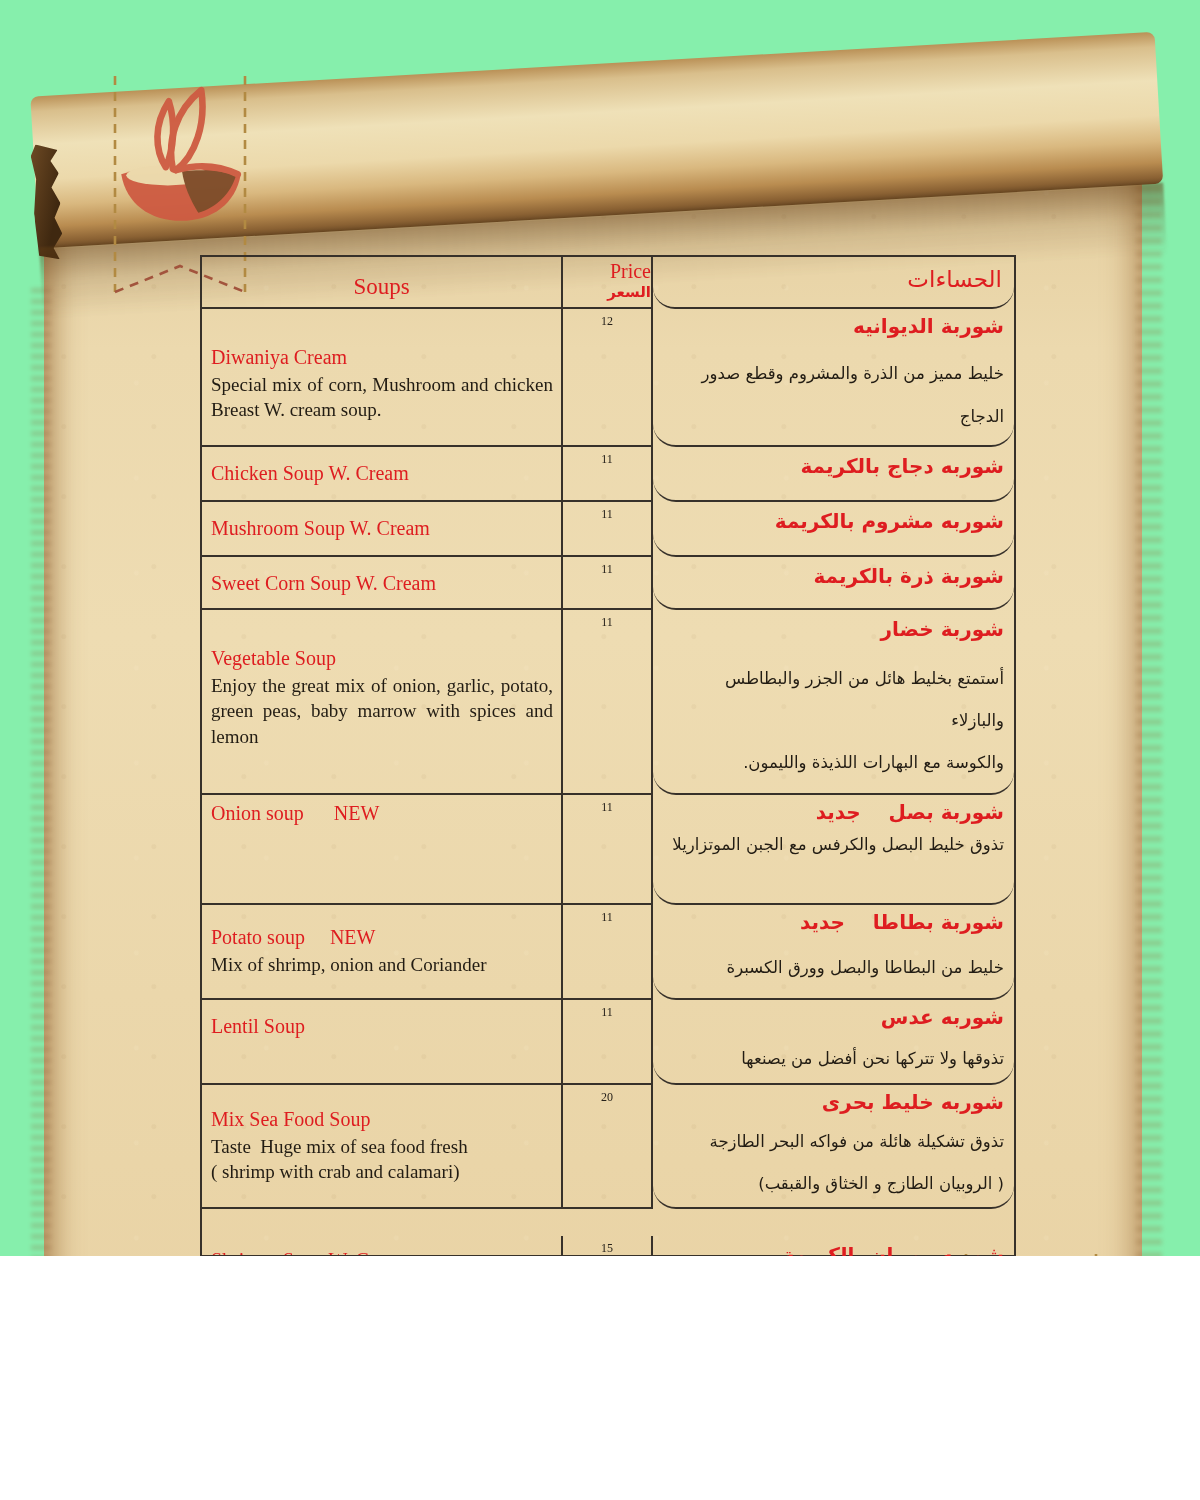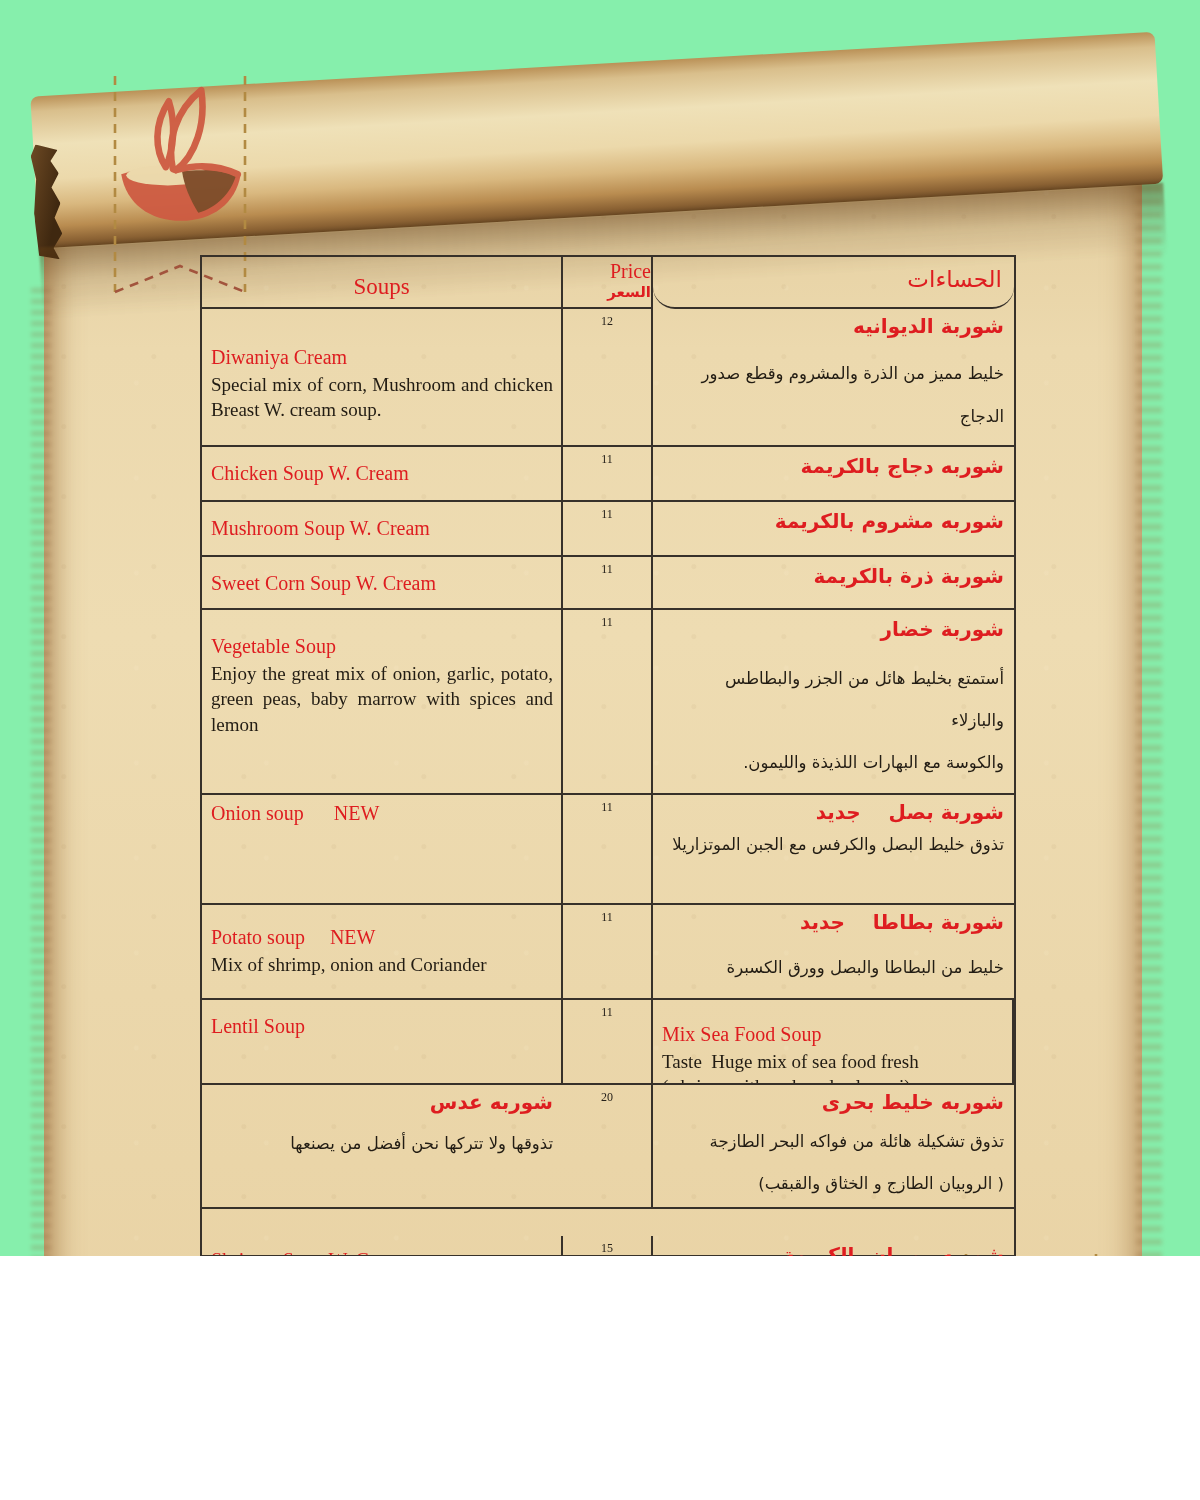--- a/index.html
+++ b/index.html
@@ -74,30 +74,30 @@
   .h-price{text-align:right;color:var(--red);padding-top:3px;}
   .h-price .p-en{font-size:20px;line-height:1.1;}
   .h-price .p-ar{font-family:"DejaVu Sans",sans-serif;font-weight:700;font-size:15px;line-height:1.4;}
   .h-ar{direction:rtl;text-align:right;color:var(--red);font-family:"DejaVu Sans",sans-serif;
         font-size:23px;padding:9px 12px 0 0;border-radius:22px;}
 
   .c-en{padding:0 8px 0 9px;}
   .en-title{color:var(--red);font-size:20px;white-space:pre-wrap;line-height:1.25;}
   .en-desc{color:var(--ink);font-size:19px;line-height:1.33;margin-top:2px;white-space:pre-wrap;}
   .c-price{text-align:center;font-size:12px;color:#26211a;padding-top:5px;}
-  .c-ar{direction:rtl;text-align:right;padding:4px 10px 16px 8px;font-family:"DejaVu Sans",sans-serif;}
+  .c-ar{direction:rtl;text-align:right;padding:4px 10px 16px 8px;font-family:"DejaVu Sans",sans-serif;border-radius:23px;}
   .ar-title{color:var(--red);font-size:20px;font-weight:700;white-space:pre-wrap;line-height:1.3;}
   .ar-desc{color:var(--ink);font-size:16.5px;line-height:2.3;margin-top:10px;white-space:pre-wrap;}
 
   .r-diwaniya .en-title{margin-top:36px;}
   .r-diwaniya .en-desc,.r-vegetable .en-desc{text-align:justify;}
   .r-diwaniya .ar-desc{margin-top:14px;line-height:2.6;}
   .r-chicken .en-title,.r-mushroom .en-title,.r-sweetcorn .en-title{margin-top:14px;}
   .r-chicken .ar-title,.r-mushroom .ar-title,.r-sweetcorn .ar-title{padding-top:2px;}
-  .r-vegetable .en-title{margin-top:24px;}
+  .r-vegetable .en-title{margin-top:36px;}
   .r-vegetable .ar-title{padding-top:2px;}
   .r-vegetable .ar-desc{margin-top:16px;line-height:2.55;margin-left:24px;}
   .r-onion .en-title{margin-top:6px;}
   .r-onion .en-desc{margin-top:20px;}
   .r-onion .ar-desc{margin-top:2px;line-height:2.2;}
   .r-potato .en-title{margin-top:20px;}
   .r-potato .ar-desc{margin-top:14px;}
   .r-lentil .en-title{margin-top:14px;}
   .r-lentil .ar-desc{margin-top:10px;}
   .r-mixsea .en-title{margin-top:22px;}
@@ -265,30 +265,30 @@
       <div class="ar-desc">خليط من البطاطا والبصل وورق الكسبرة</div>
     </div>
 
     <div class="cell c-en r-lentil">
       <div class="en-title">Lentil Soup</div>
 
     </div>
     <div class="cell c-price r-lentil">
       <span>11</span>
     </div>
+    <div class="cell c-ar r-lentil" dir="rtl">
+      <div class="ar-title">شوربه عدس</div>
+      <div class="ar-desc">تذوقها ولا تتركها نحن أفضل من يصنعها</div>
+    </div>
+
     <div class="cell c-en r-mixsea">
       <div class="en-title">Mix Sea Food Soup</div>
       <div class="en-desc">Taste  Huge mix of sea food fresh
 ( shrimp with crab and calamari)</div>
     </div>
-
-    <div class="cell c-ar r-lentil" dir="rtl">
-      <div class="ar-title">شوربه عدس</div>
-      <div class="ar-desc">تذوقها ولا تتركها نحن أفضل من يصنعها</div>
-    </div>
     <div class="cell c-price r-mixsea">
       <span>20</span>
     </div>
     <div class="cell c-ar r-mixsea" dir="rtl">
       <div class="ar-title">شوربه خليط بحرى</div>
       <div class="ar-desc">تذوق تشكيلة هائلة من فواكه البحر الطازجة
 ( الروبيان الطازج و الخثاق والقبقب)</div>
     </div>
 
     <div class="cell c-en r-shrimps">

